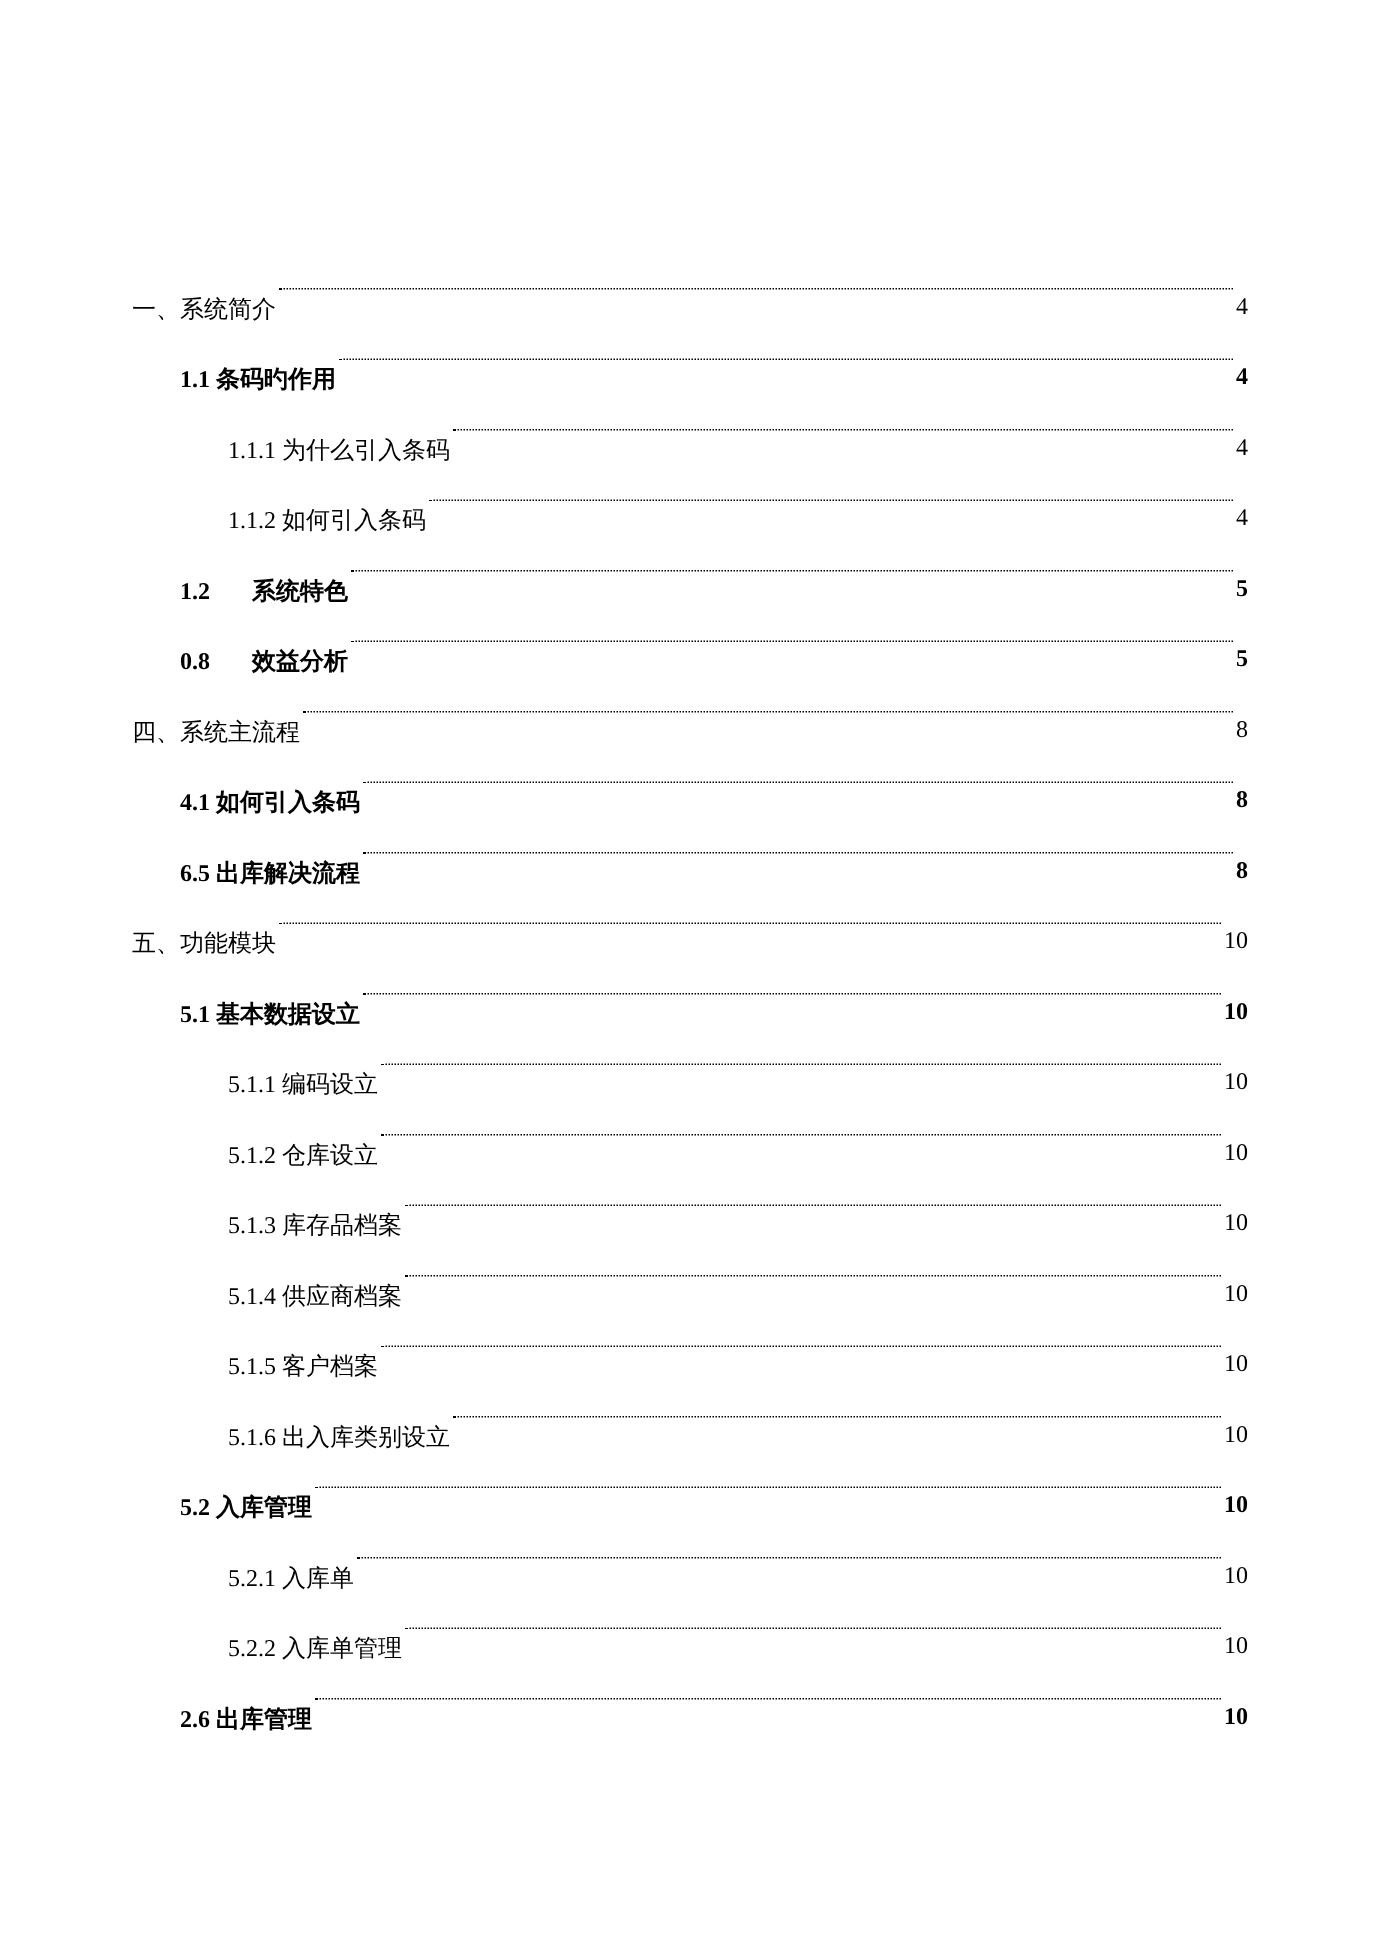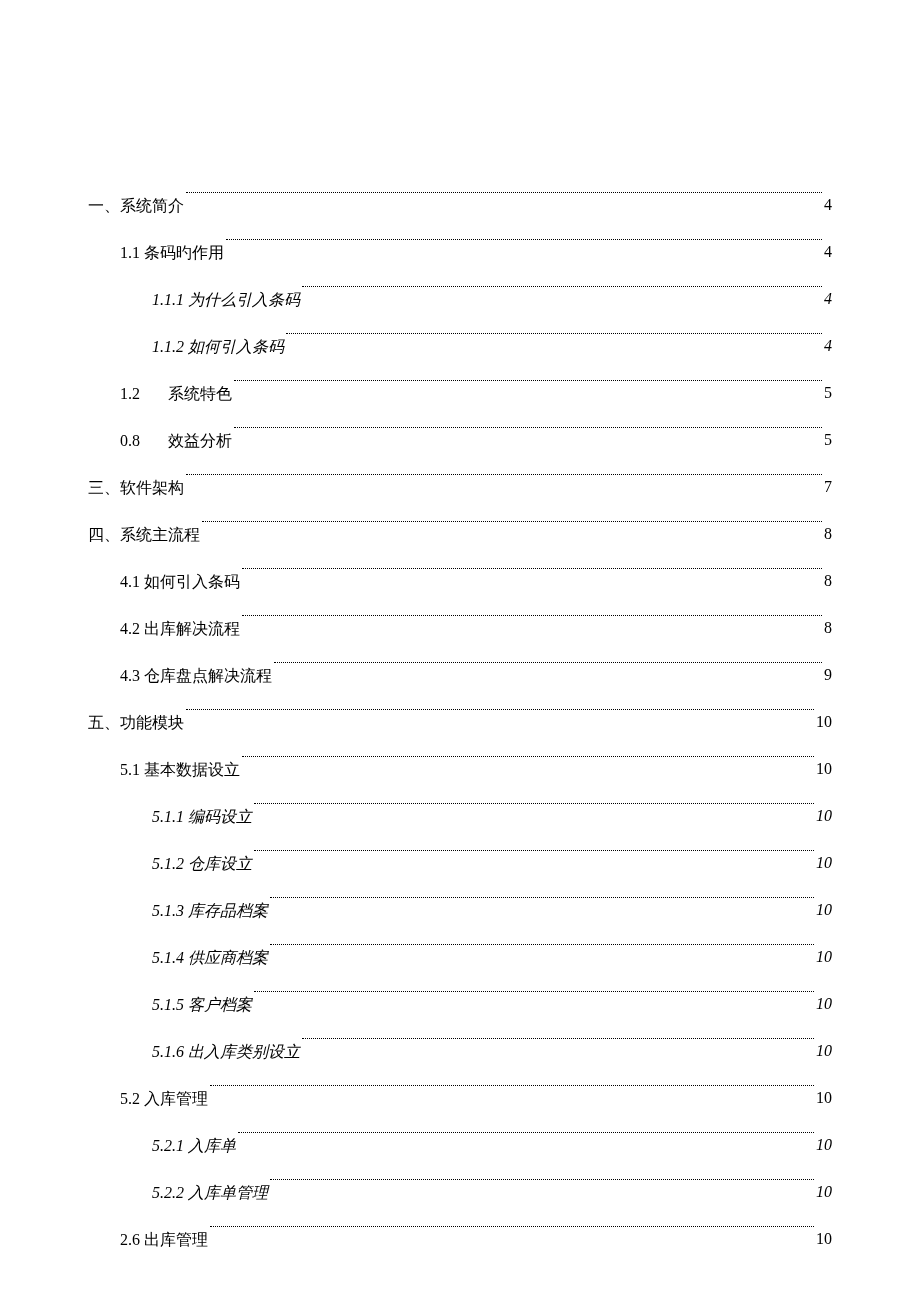--- a/index.html
+++ b/index.html
@@ -26,22 +26,22 @@
       border-bottom: 1.5px dotted #000;
       margin: 0 2px;
       position: relative;
       top: -4px;
       min-width: 10px;
     }
     .toc-page {
       flex: 0 0 auto;
     }
     .level-0 { padding-left: 0; }
-    .level-1 { padding-left: 32px; }
-    .level-2 { padding-left: 64px; font-style: italic; }
+    .level-1 { padding-left: 32px; font-weight: bold; }
+    .level-2 { padding-left: 64px; }
     .num-gap { display: inline-block; width: 28px; }
   </style>
 </head>
 <body>
 
 <div id="toc-container">
     <div class="toc-entry level-0">
       <span class="toc-label"><span>一、</span><span>系统简介</span> </span>
       <span class="toc-dots"></span>
       <span class="toc-page">4</span>
@@ -65,43 +65,33 @@
       <span class="toc-label"><span>1.2</span><span class="num-gap"></span><span>系统特色</span> </span>
       <span class="toc-dots"></span>
       <span class="toc-page">5</span>
     </div>
     <div class="toc-entry level-1">
       <span class="toc-label"><span>0.8</span><span class="num-gap"></span><span>效益分析</span> </span>
       <span class="toc-dots"></span>
       <span class="toc-page">5</span>
     </div>
     <div class="toc-entry level-0">
-      <span class="toc-label"><span>三、</span><span>软件架构</span> </span>
-      <span class="toc-dots"></span>
-      <span class="toc-page">7</span>
-    </div>
-    <div class="toc-entry level-0">
       <span class="toc-label"><span>四、</span><span>系统主流程</span> </span>
       <span class="toc-dots"></span>
       <span class="toc-page">8</span>
     </div>
     <div class="toc-entry level-1">
       <span class="toc-label"><span>4.1</span>  <span>如何引入条码</span> </span>
       <span class="toc-dots"></span>
       <span class="toc-page">8</span>
     </div>
     <div class="toc-entry level-1">
-      <span class="toc-label"><span>4.2</span>  <span>出库解决流程</span> </span>
+      <span class="toc-label"><span>6.5</span>  <span>出库解决流程</span> </span>
       <span class="toc-dots"></span>
       <span class="toc-page">8</span>
-    </div>
-    <div class="toc-entry level-1">
-      <span class="toc-label"><span>4.3</span>  <span>仓库盘点解决流程</span> </span>
-      <span class="toc-dots"></span>
-      <span class="toc-page">9</span>
     </div>
     <div class="toc-entry level-0">
       <span class="toc-label"><span>五、</span><span>功能模块</span> </span>
       <span class="toc-dots"></span>
       <span class="toc-page">10</span>
     </div>
     <div class="toc-entry level-1">
       <span class="toc-label"><span>5.1</span>  <span>基本数据设立</span> </span>
       <span class="toc-dots"></span>
       <span class="toc-page">10</span>

